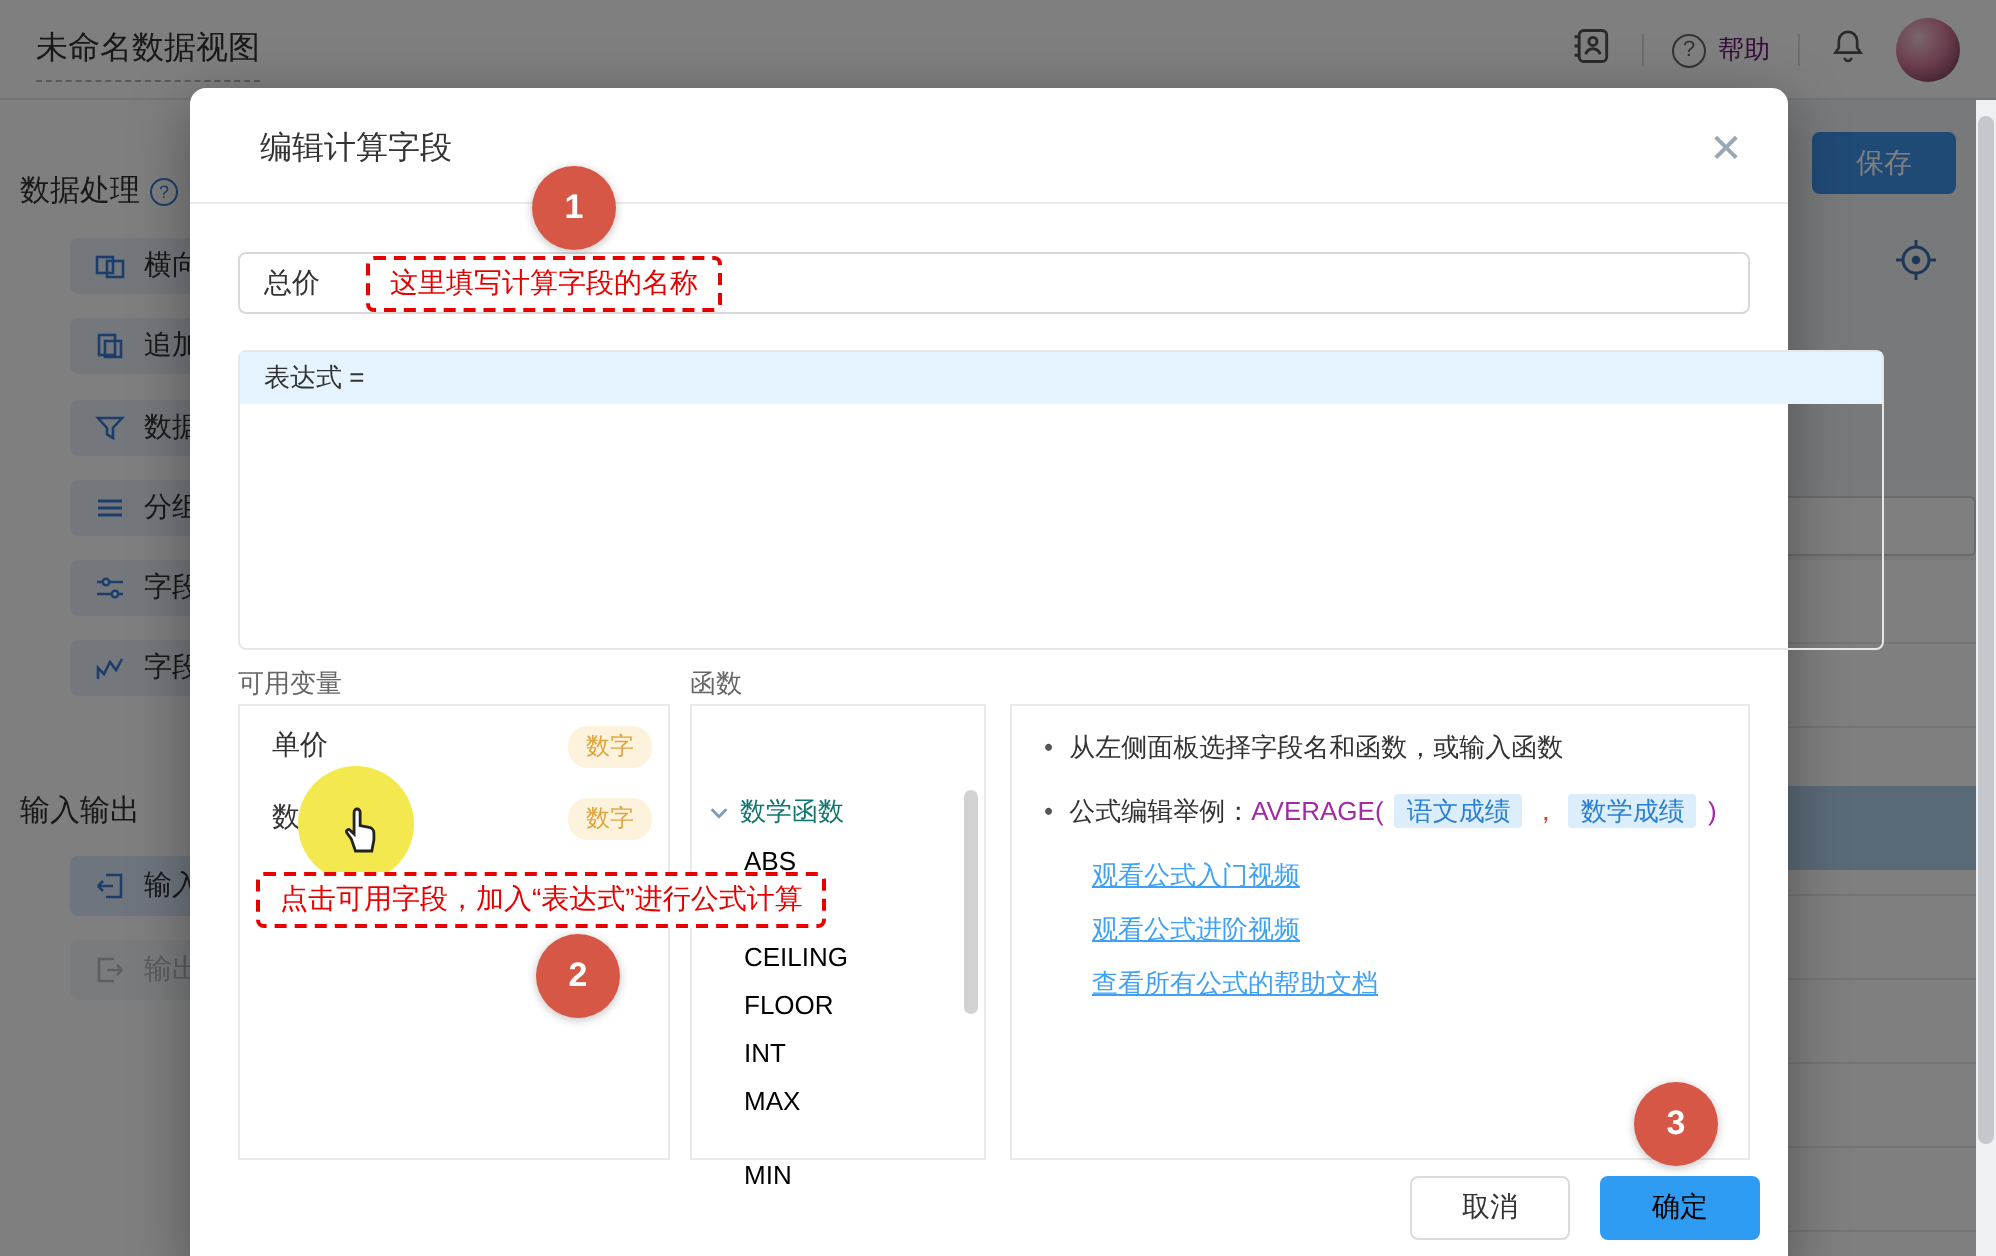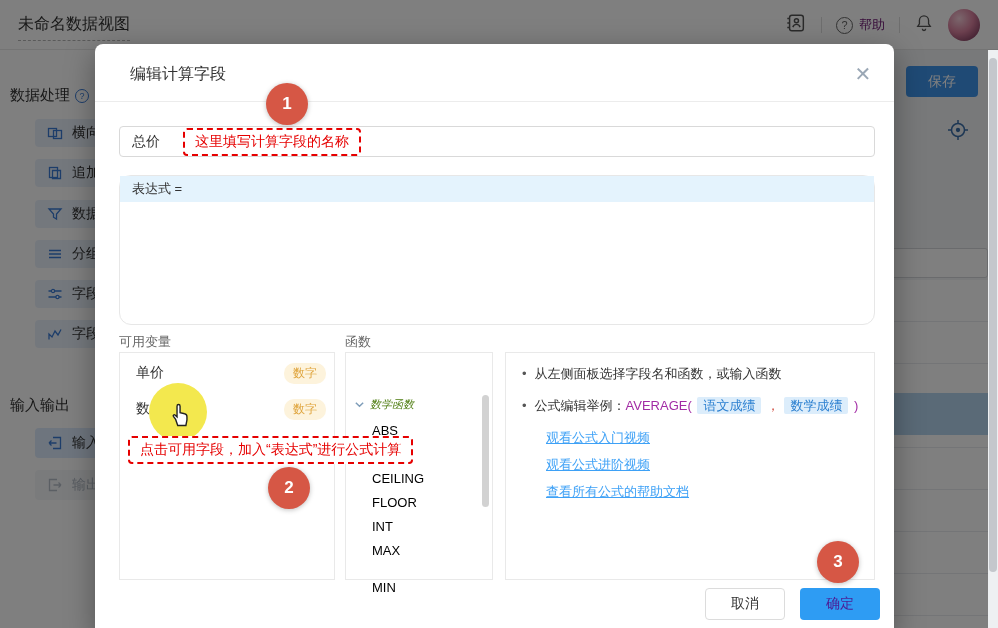--- a/index.html
+++ b/index.html
@@ -37,51 +37,51 @@
   .page-scroll-thumb { position:absolute; left:1px; top:8px; width:8px; height:514px; background:#c4c7cc; border-radius:4px; }
 
   
   .modal { position:absolute; left:95px; top:44px; width:799px; height:590px; background:#fff; border-radius:8px 8px 0 0; box-shadow:0 8px 30px rgba(0,0,0,0.35); z-index:10; }
   .modal-title { position:absolute; left:35px; top:20px; font-size:16px; color:#333; }
   .modal-close { position:absolute; left:752px; top:14px; width:32px; height:32px; font-size:20px; color:#9aa7b5; background:none; border:none; cursor:pointer; }
   .modal-divider { position:absolute; left:0; top:57px; width:799px; height:1px; background:#ececec; }
 
   .name-input { position:absolute; left:24px; top:82px; width:756px; height:31px; border:1px solid #d9d9d9; border-radius:4px; padding-left:12px; font-size:14px; color:#333; font-family:inherit; }
 
-  .expr-box { position:absolute; left:24px; top:131px; width:756px; height:150px; border:1px solid #e7e7e7; border-radius:12px; }
+  .expr-box { position:absolute; left:24px; top:131px; width:823px; height:150px; border:1px solid #e7e7e7; border-radius:4px; }
   .expr-head { height:26px; background:#e4f3fd; display:flex; align-items:center; padding-left:12px; font-size:13px; color:#333; }
   .expr-body { padding:16px 12px; font-size:14px; color:#333; }
   .chip { display:inline-block; background:#dcedfb; color:#2a7fd0; padding:2px 8px; border-radius:2px; }
   .expr-op { margin:0 6px; color:#333; }
 
   .panel-label { position:absolute; top:289px; font-size:13px; color:#666; }
   .box { position:absolute; top:308px; height:228px; border:1px solid #e9e9e9; background:#fff; }
   .vars-box { left:24px; width:216px; }
   .var-row { position:absolute; left:16px; right:8px; height:20px; display:flex; align-items:center; justify-content:space-between; font-size:14px; color:#333; }
   .type-badge { font-size:12px; color:#dfa43c; background:#fdf3dc; padding:2px 9px; border-radius:10px; }
 
   .funcs-box { left:250px; width:148px; }
   .func-search { position:absolute; left:0; top:0; width:100%; height:36px; border-bottom:1px solid #ececec; display:flex; align-items:center; padding:0 8px; gap:6px; }
   .func-search input { border:none; outline:none; width:90px; font-size:13px; color:#333; font-family:inherit; }
   .func-search input::placeholder { color:#bbb; }
-  .func-group { position:absolute; left:8px; top:44px; display:flex; align-items:center; gap:5px; font-size:11px; color:#4d7c0f;font-style:italic; }
+  .func-group { position:absolute; left:8px; top:44px; display:flex; align-items:center; gap:5px; font-size:13px; color:#0f766e; }
   .func-item { position:absolute; left:26px; height:20px; font-size:13px; color:#000000; }
   .func-scroll-thumb { position:absolute; right:3px; top:42px; width:7px; height:112px; background:#d2d2d2; border-radius:4px; }
 
   .help-box { left:410px; width:370px; padding:12px 16px; }
   .bullet-row { position:absolute; left:16px; right:12px; display:flex; gap:8px; font-size:13px; color:#333; align-items:flex-start; }
   .bullet-dot { color:#555; font-size:13px; line-height:18px; }
   .fn-purple { color:#a22ba5; }
   .fn-comma { color:#cf4436; margin:0 3px; }
   .mini-chip { background:#dcedfb; color:#2a7fd0; padding:1px 6px; border-radius:2px; margin:0 2px; }
   .help-link { position:absolute; left:40px; font-size:13px; color:#3ea1f6; text-decoration:underline; }
 
   .footer-btn { position:absolute; top:544px; width:80px; height:32px; border-radius:4px; font-size:14px; font-family:inherit; cursor:pointer; }
   .btn-cancel { left:610px; background:#fff; border:1px solid #dcdcdc; color:#333; }
-  .btn-ok { left:705px; background:#2e9cf3; border:none; color:#4c1d95; }
+  .btn-ok { left:705px; background:#2e9cf3; border:none; color:#000000; }
 
   
   .anno-box { position:absolute; border:2px dashed #e60000; border-radius:4px; background:#fff; color:#e60000; font-size:14px; padding:3px 10px; white-space:nowrap; z-index:14; }
   .anno-1 { left:88px; top:84px; }
   .anno-2 { left:33px; top:392px; }
   .num-badge { position:absolute; width:42px; height:42px; border-radius:50%; background:#d65745; color:#fff; font-size:17px; font-weight:bold; display:flex; align-items:center; justify-content:center; box-shadow:0 1px 5px rgba(0,0,0,0.25); z-index:15; }
   .badge-1 { left:171px; top:39px; }
   .badge-2 { left:173px; top:423px; }
   .badge-3 { left:722px; top:497px; }
   .click-highlight { position:absolute; left:54px; top:339px; width:58px; height:58px; border-radius:50%; background:#f3e84e; z-index:13; display:flex; align-items:center; justify-content:center; }

